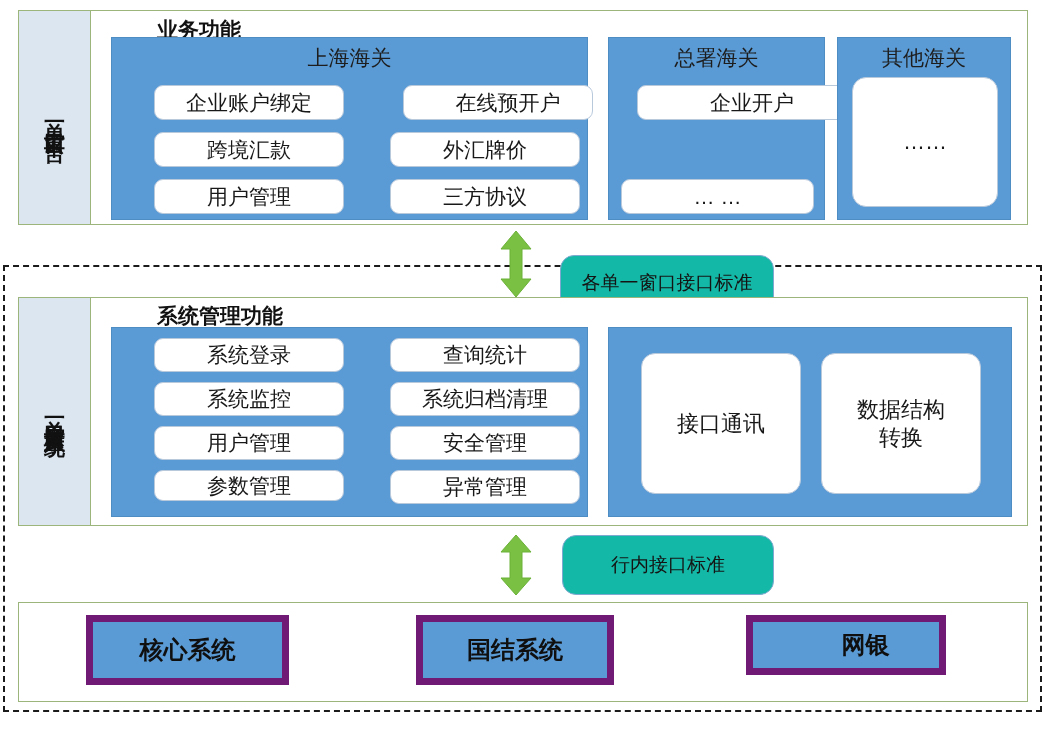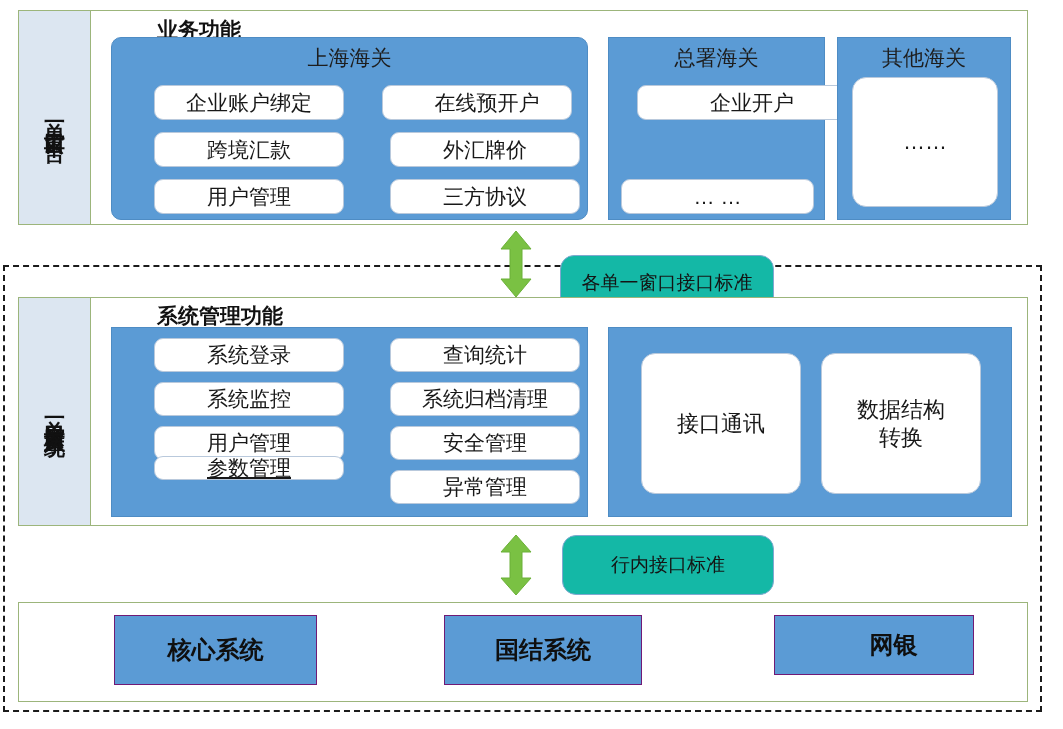--- a/index.html
+++ b/index.html
@@ -108,50 +108,49 @@
     font-size:19px;
     color:#141414;
     white-space:nowrap;
   }
 
   
   .sys-box{
     position:absolute;
     box-sizing:border-box;
     background:#5B9BD5;
-    border:1px solid #701a75;
+    border:7px solid #701a75;
     display:flex;align-items:center;justify-content:center;
     font-size:24px;
     font-weight:700;
     color:#0f0f0f;
     white-space:nowrap;
-    margin-left:28px;
   }
 </style>
 </head>
 <body>
 
 <div class="stage">
 
   <div class="panel" id="panel-platform">
 
     <div class="side-label" id="side-platform">
       <span class="vtext">单一窗口平台</span>
     </div>
 
     <div class="group-caption" style="left:138px;top:8px;">业务功能</div>
 
-    <div class="blue-group" style="left:92px;top:26px;width:477px;height:183px;border-radius:10px;">
+    <div class="blue-group" style="left:92px;top:26px;width:477px;height:183px;">
       <div class="group-title">上海海关</div>
 
       <div class="chip" style="left:42px;top:47px;width:190px;height:35px;">企业账户绑定</div>
       <div class="chip" style="left:42px;top:94px;width:190px;height:35px;">跨境汇款</div>
       <div class="chip" style="left:42px;top:141px;width:190px;height:35px;">用户管理</div>
 
-      <div class="chip" style="left:270px;top:47px;width:190px;height:35px;padding-left:20px;">在线预开户</div>
+      <div class="chip" style="left:291px;top:47px;width:190px;height:35px;padding-left:20px;">在线预开户</div>
       <div class="chip" style="left:278px;top:94px;width:190px;height:35px;">外汇牌价</div>
       <div class="chip" style="left:278px;top:141px;width:190px;height:35px;">三方协议</div>
     </div>
 
     <div class="blue-group" style="left:589px;top:26px;width:217px;height:183px;">
       <div class="group-title">总署海关</div>
 
       <div class="chip" style="left:28px;top:47px;width:230px;height:35px;">企业开户</div>
       <div class="chip" style="left:12px;top:141px;width:193px;height:35px;">… …</div>
     </div>
@@ -179,21 +178,21 @@
       <span class="vtext" style="letter-spacing:2px;">单一窗口前置系统</span>
     </div>
 
     <div class="group-caption" style="left:138px;top:7px;text-align:center;">系统管理功能</div>
 
     <div class="blue-group" style="left:92px;top:29px;width:477px;height:190px;">
 
       <div class="chip" style="left:42px;top:10px;width:190px;height:34px;">系统登录</div>
       <div class="chip" style="left:42px;top:54px;width:190px;height:34px;">系统监控</div>
       <div class="chip" style="left:42px;top:98px;width:190px;height:34px;">用户管理</div>
-      <div class="chip" style="left:42px;top:128px;width:190px;height:24px;text-decoration:underline;">参数管理</div>
+      <div class="chip" style="left:42px;top:142px;width:190px;height:31px;">参数管理</div>
 
       <div class="chip" style="left:278px;top:10px;width:190px;height:34px;">查询统计</div>
       <div class="chip" style="left:278px;top:54px;width:190px;height:34px;">系统归档清理</div>
       <div class="chip" style="left:278px;top:98px;width:190px;height:34px;">安全管理</div>
       <div class="chip" style="left:278px;top:142px;width:190px;height:34px;">异常管理</div>
     </div>
 
     <div class="blue-group" style="left:589px;top:29px;width:404px;height:190px;">
 
       <div class="chip big" style="left:32px;top:25px;width:160px;height:141px;">接口通讯</div>

